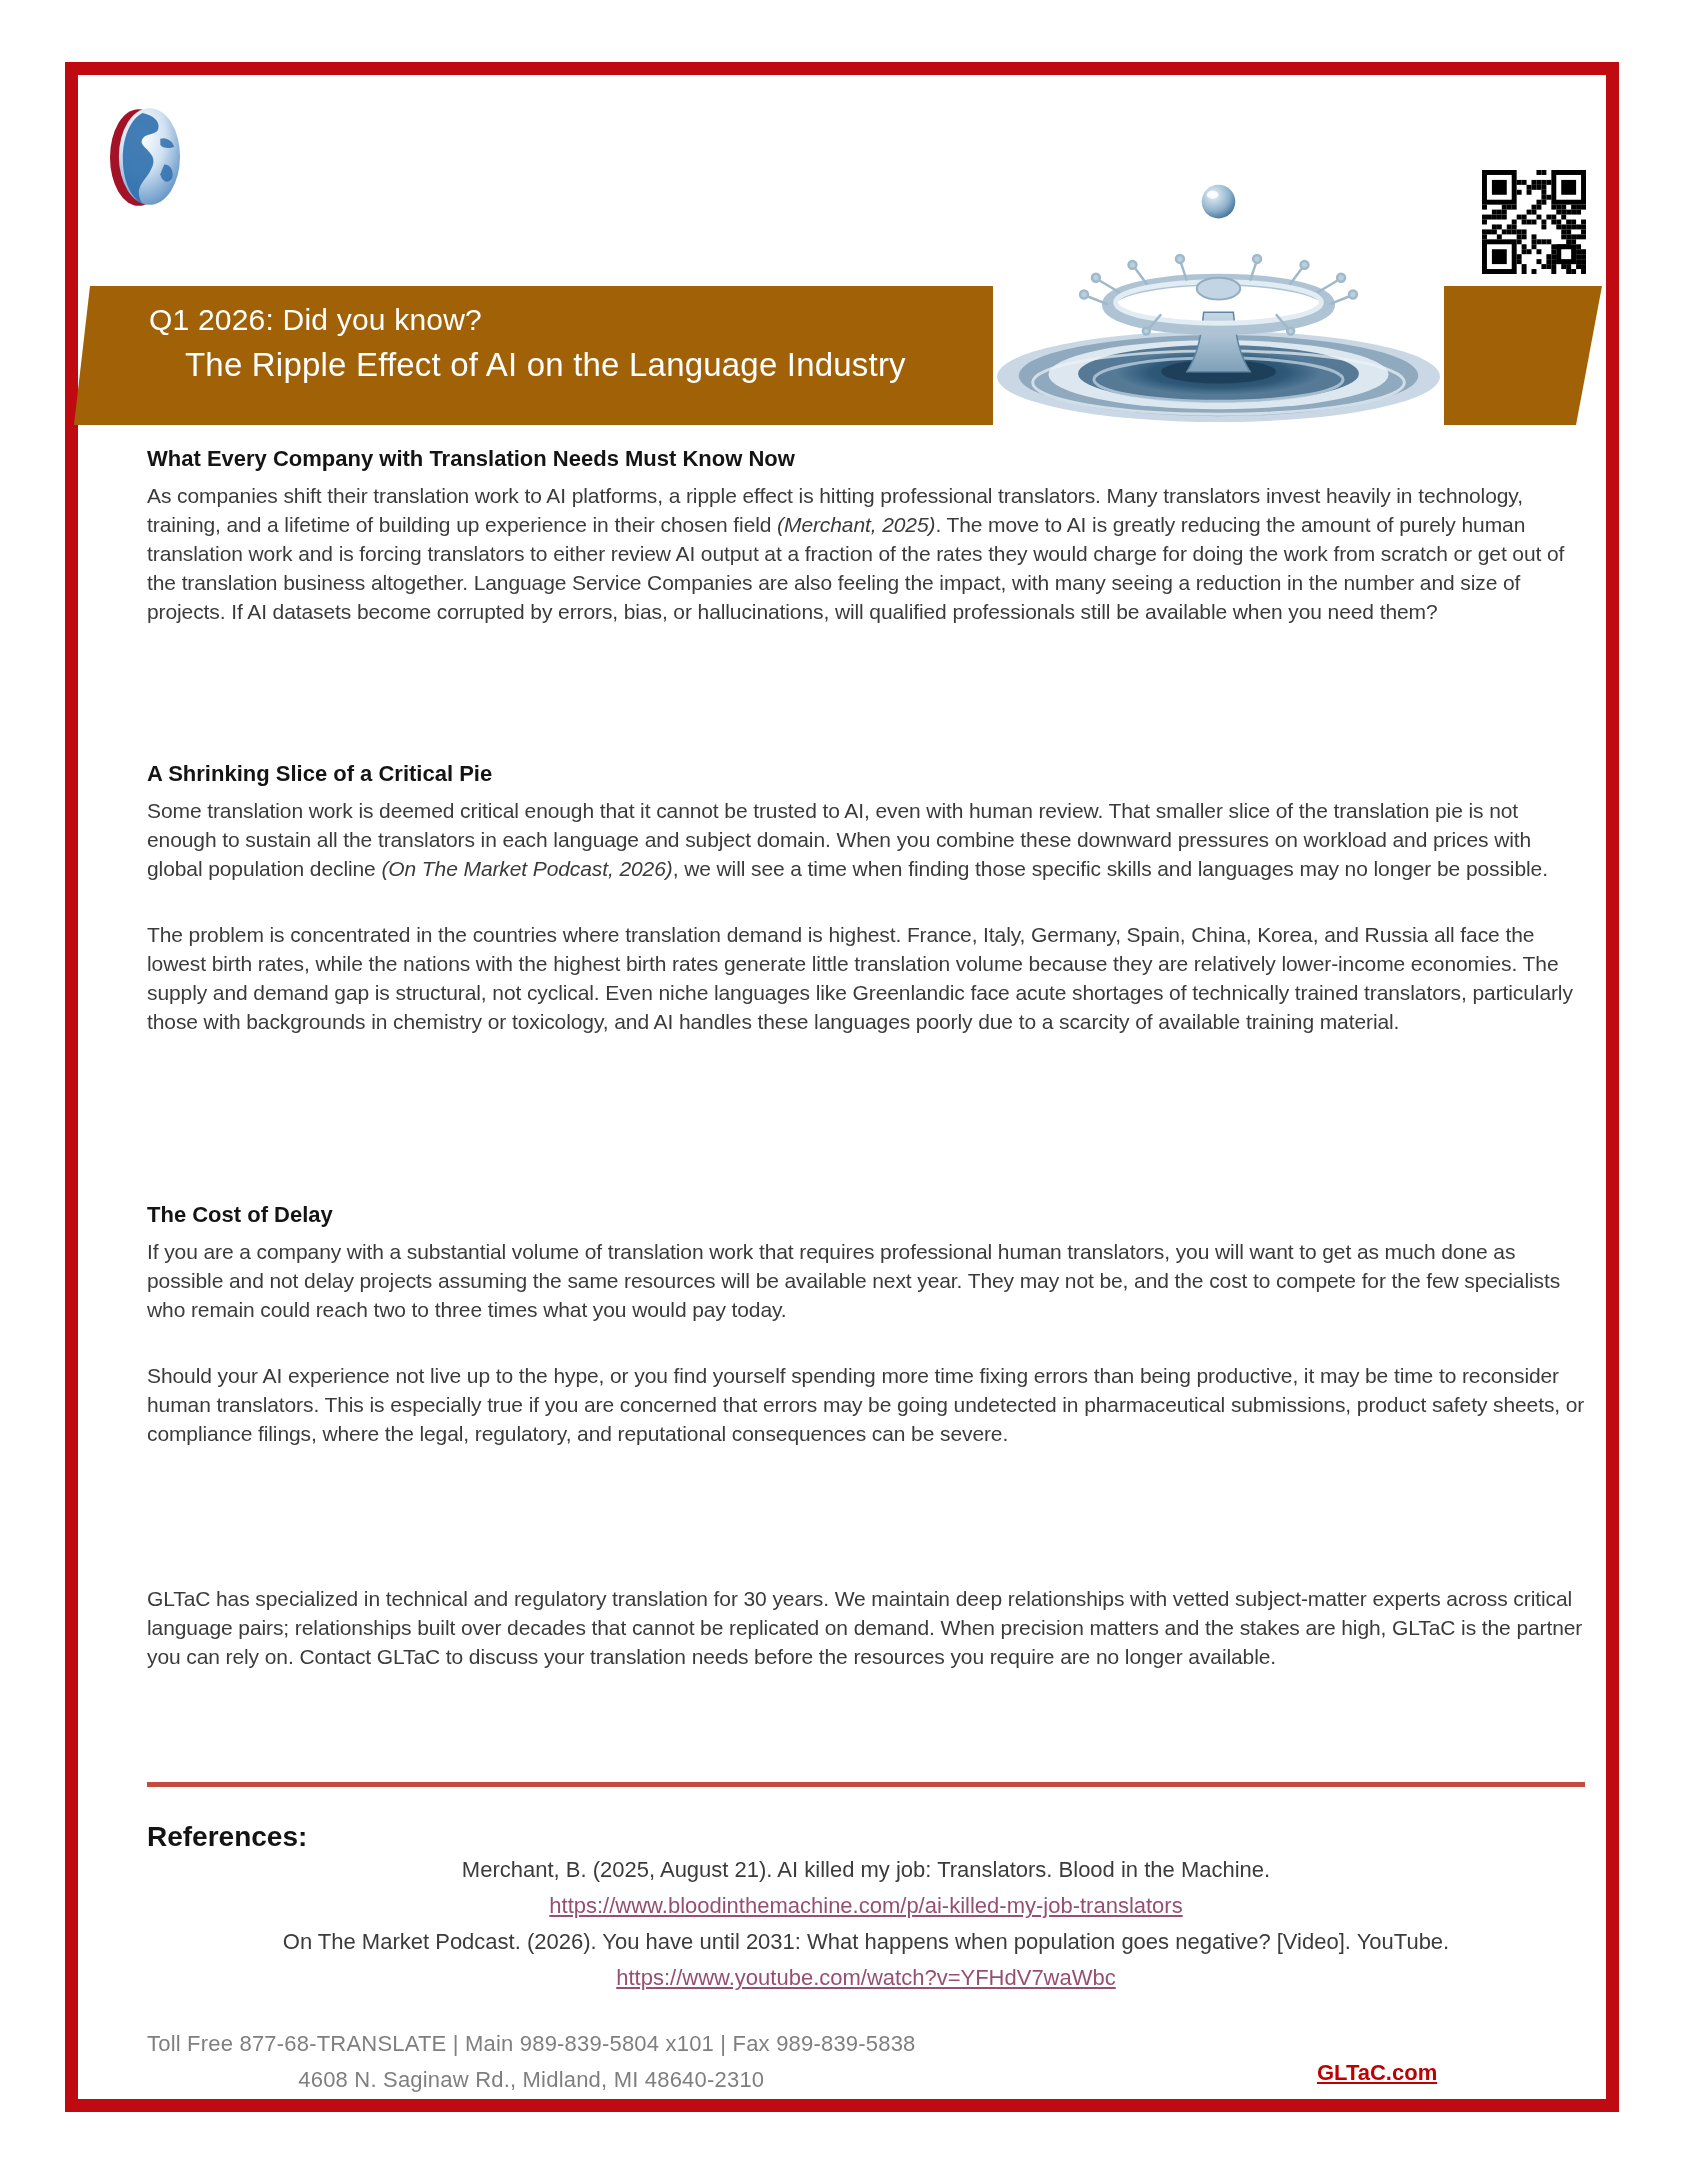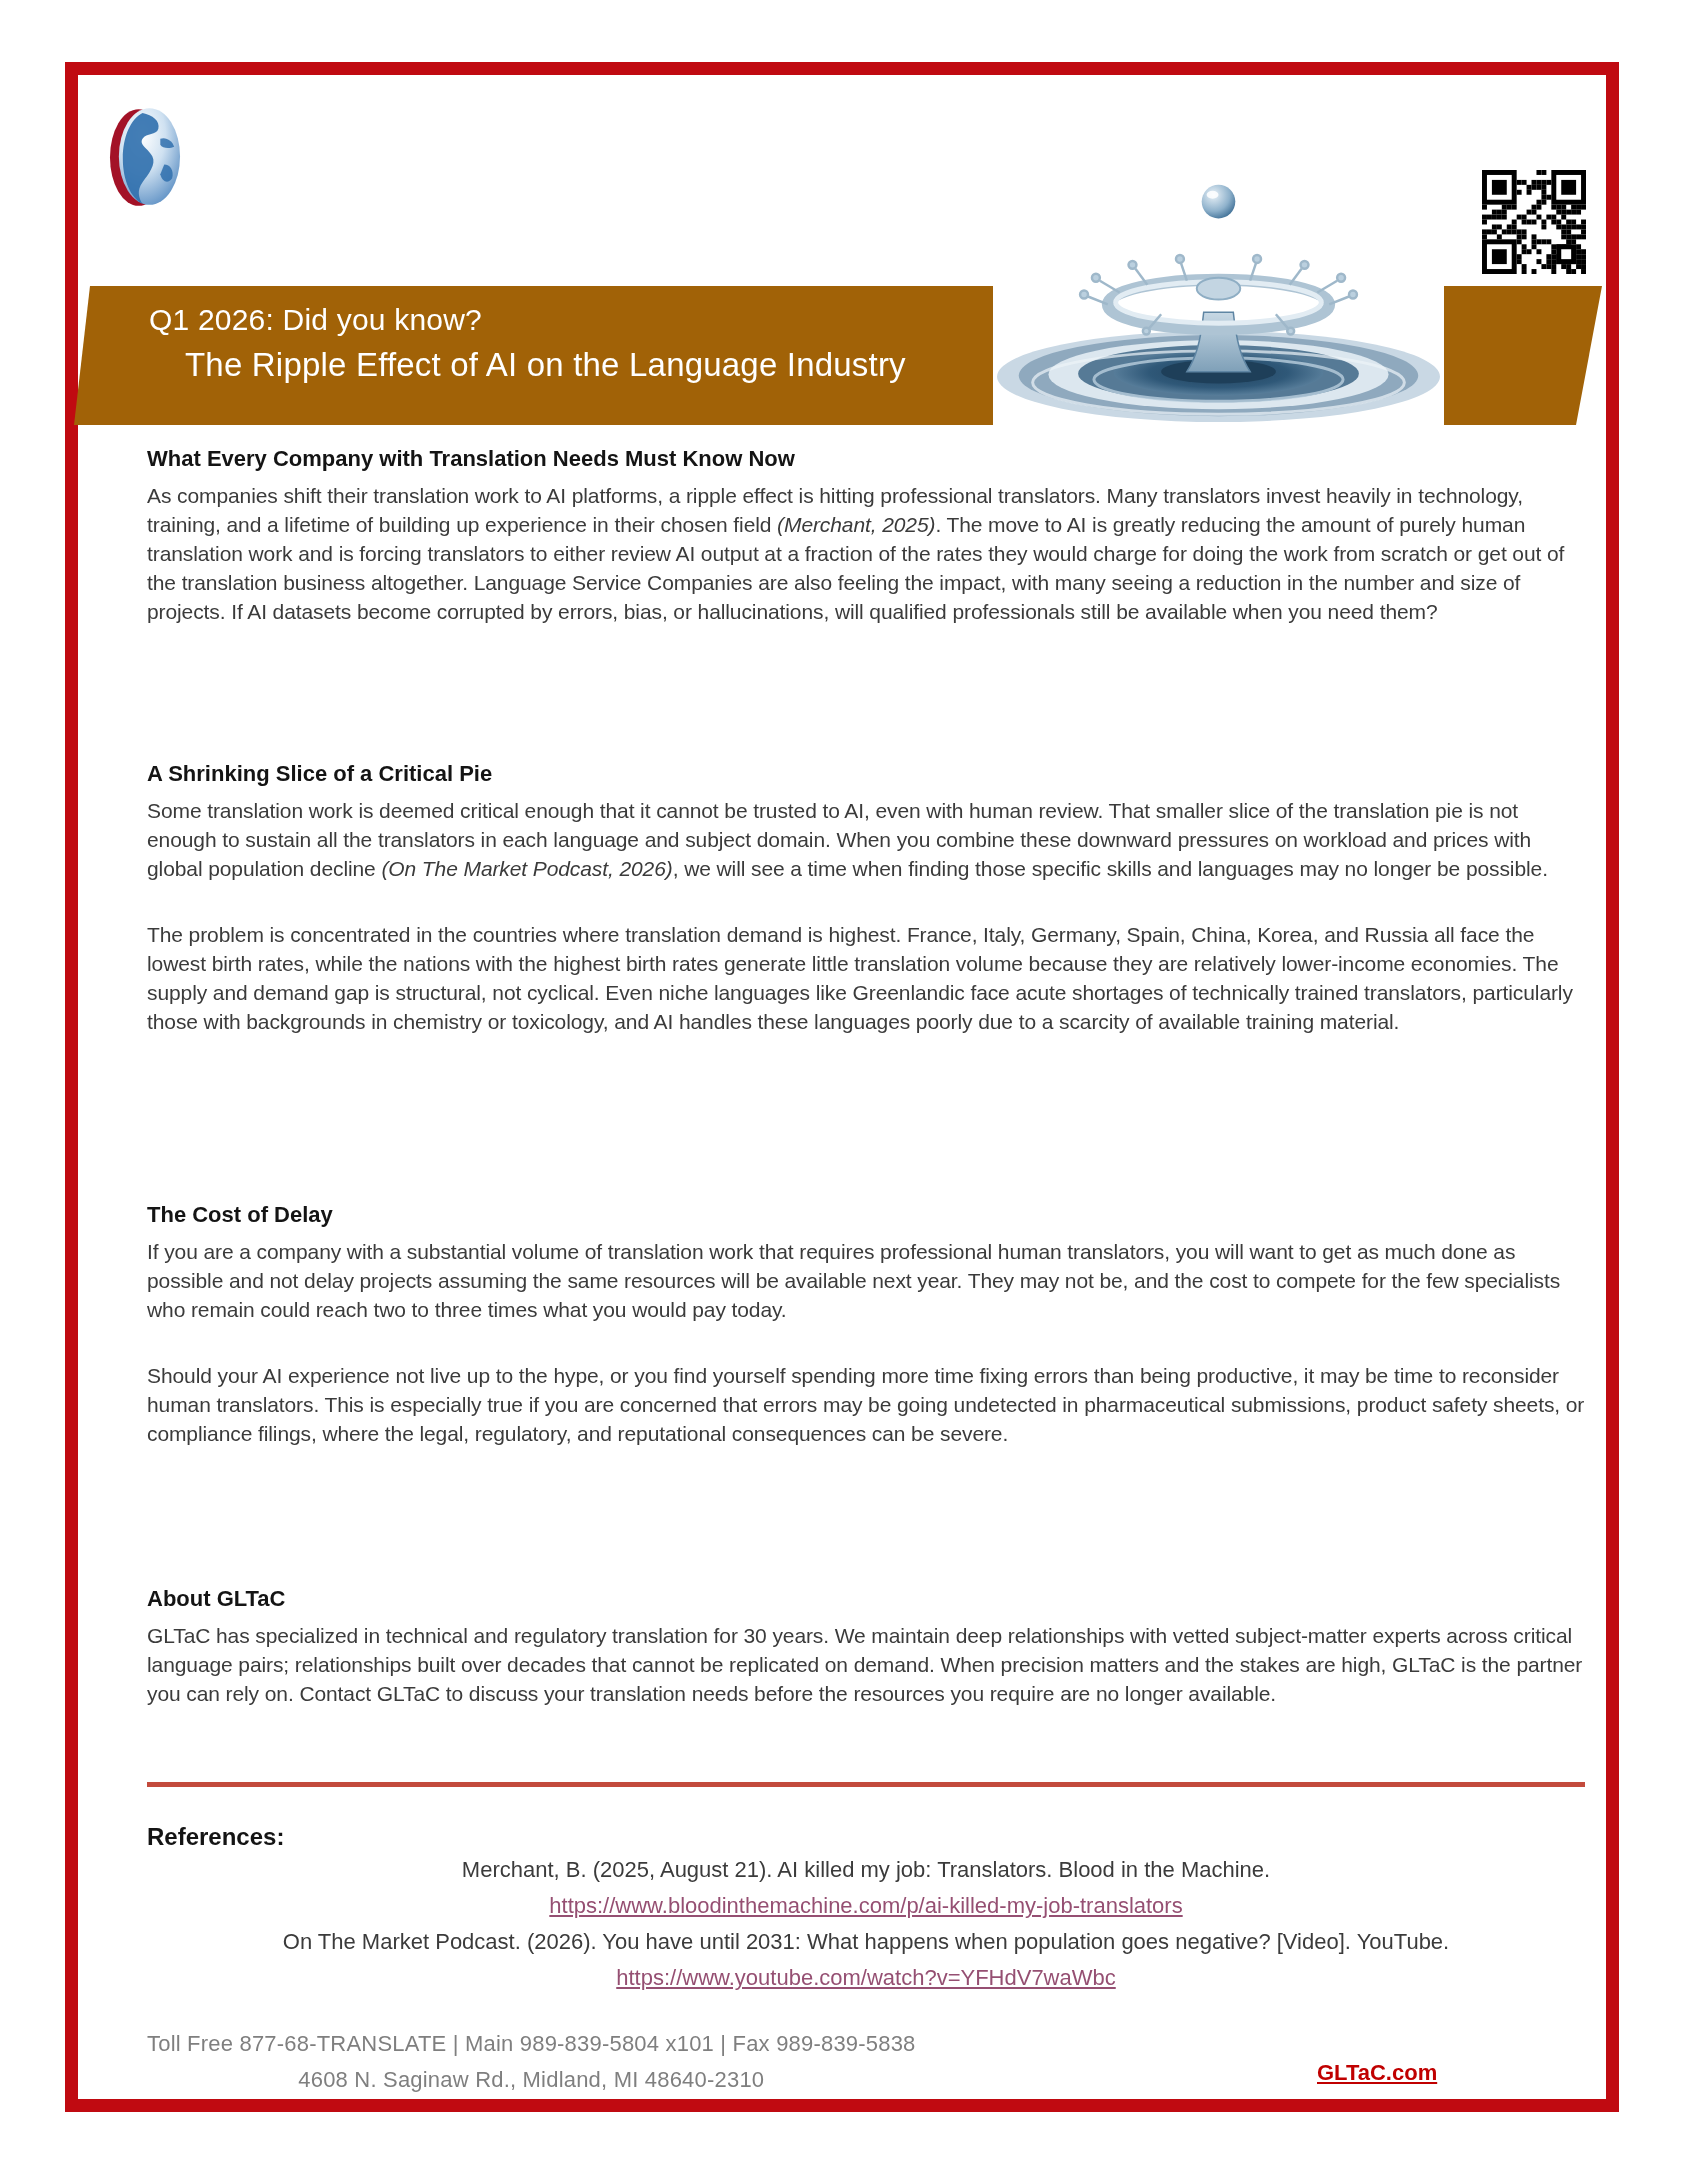--- a/index.html
+++ b/index.html
@@ -35,21 +35,21 @@
   .photo svg{width:100%;height:100%;display:block;}
   
   .section{position:absolute;left:147px;width:1438px;color:#3B3B3B;font-size:21px;line-height:29px;letter-spacing:-0.1px;}
   .section h2{margin:0 0 7px 0;font-size:22px;line-height:30px;color:#141414;font-weight:700;letter-spacing:0;}
   .section p{margin:0 0 37px 0;}
   .section p:last-child{margin-bottom:0;}
   .it{font-style:italic;}
   
   .divider{position:absolute;left:147px;top:1782px;width:1438px;height:5px;background:#C34A3C;}
   .refs{position:absolute;left:147px;top:1822px;width:1438px;color:#3B3B3B;font-size:22px;}
-  .refs h2{margin:0;font-size:24px;line-height:30px;color:#141414;font-weight:700;}
+  .refs h2{margin:0;font-size:28px;line-height:30px;color:#141414;font-weight:700;}
   .refs .ref-line{line-height:36px;text-align:center;}
   .refs a{color:#954F72;text-decoration:underline;}
   
   .footer{position:absolute;left:147px;top:2026px;color:#7F7F7F;font-size:22px;line-height:36px;letter-spacing:0.2px;text-align:center;}
   .site{position:absolute;left:1317px;top:2060px;color:#C00000;font-size:22px;font-weight:700;}
 </style>
 </head>
 <body>
 
 <div class="page">
@@ -313,21 +313,20 @@
     <p>The problem is concentrated in the countries where translation demand is highest. France, Italy, Germany, Spain, China, Korea, and Russia all face the lowest birth rates, while the nations with the highest birth rates generate little translation volume because they are relatively lower-income economies. The supply and demand gap is structural, not cyclical. Even niche languages like Greenlandic face acute shortages of technically trained translators, particularly those with backgrounds in chemistry or toxicology, and AI handles these languages poorly due to a scarcity of available training material.</p>
   </div>
 
   <div class="section" style="top:1200px">
     <h2>The Cost of Delay</h2>
     <p>If you are a company with a substantial volume of translation work that requires professional human translators, you will want to get as much done as possible and not delay projects assuming the same resources will be available next year. They may not be, and the cost to compete for the few specialists who remain could reach two to three times what you would pay today.</p>
     <p>Should your AI experience not live up to the hype, or you find yourself spending more time fixing errors than being productive, it may be time to reconsider human translators. This is especially true if you are concerned that errors may be going undetected in pharmaceutical submissions, product safety sheets, or compliance filings, where the legal, regulatory, and reputational consequences can be severe.</p>
   </div>
 
   <div class="section" style="top:1584px">
-    <h2>About GLTaC</h2>
     <p>GLTaC has specialized in technical and regulatory translation for 30 years. We maintain deep relationships with vetted subject-matter experts across critical language pairs; relationships built over decades that cannot be replicated on demand. When precision matters and the stakes are high, GLTaC is the partner you can rely on. Contact GLTaC to discuss your translation needs before the resources you require are no longer available.</p>
   </div>
 
   <div class="divider"></div>
 
   <div class="refs">
     <h2>References:</h2>
     <div class="ref-line">Merchant, B. (2025, August 21). AI killed my job: Translators. Blood in the Machine.</div>
     <div class="ref-line"><a href="#">https://www.bloodinthemachine.com/p/ai-killed-my-job-translators</a></div>
     <div class="ref-line">On The Market Podcast. (2026). You have until 2031: What happens when population goes negative? [Video]. YouTube.</div>

